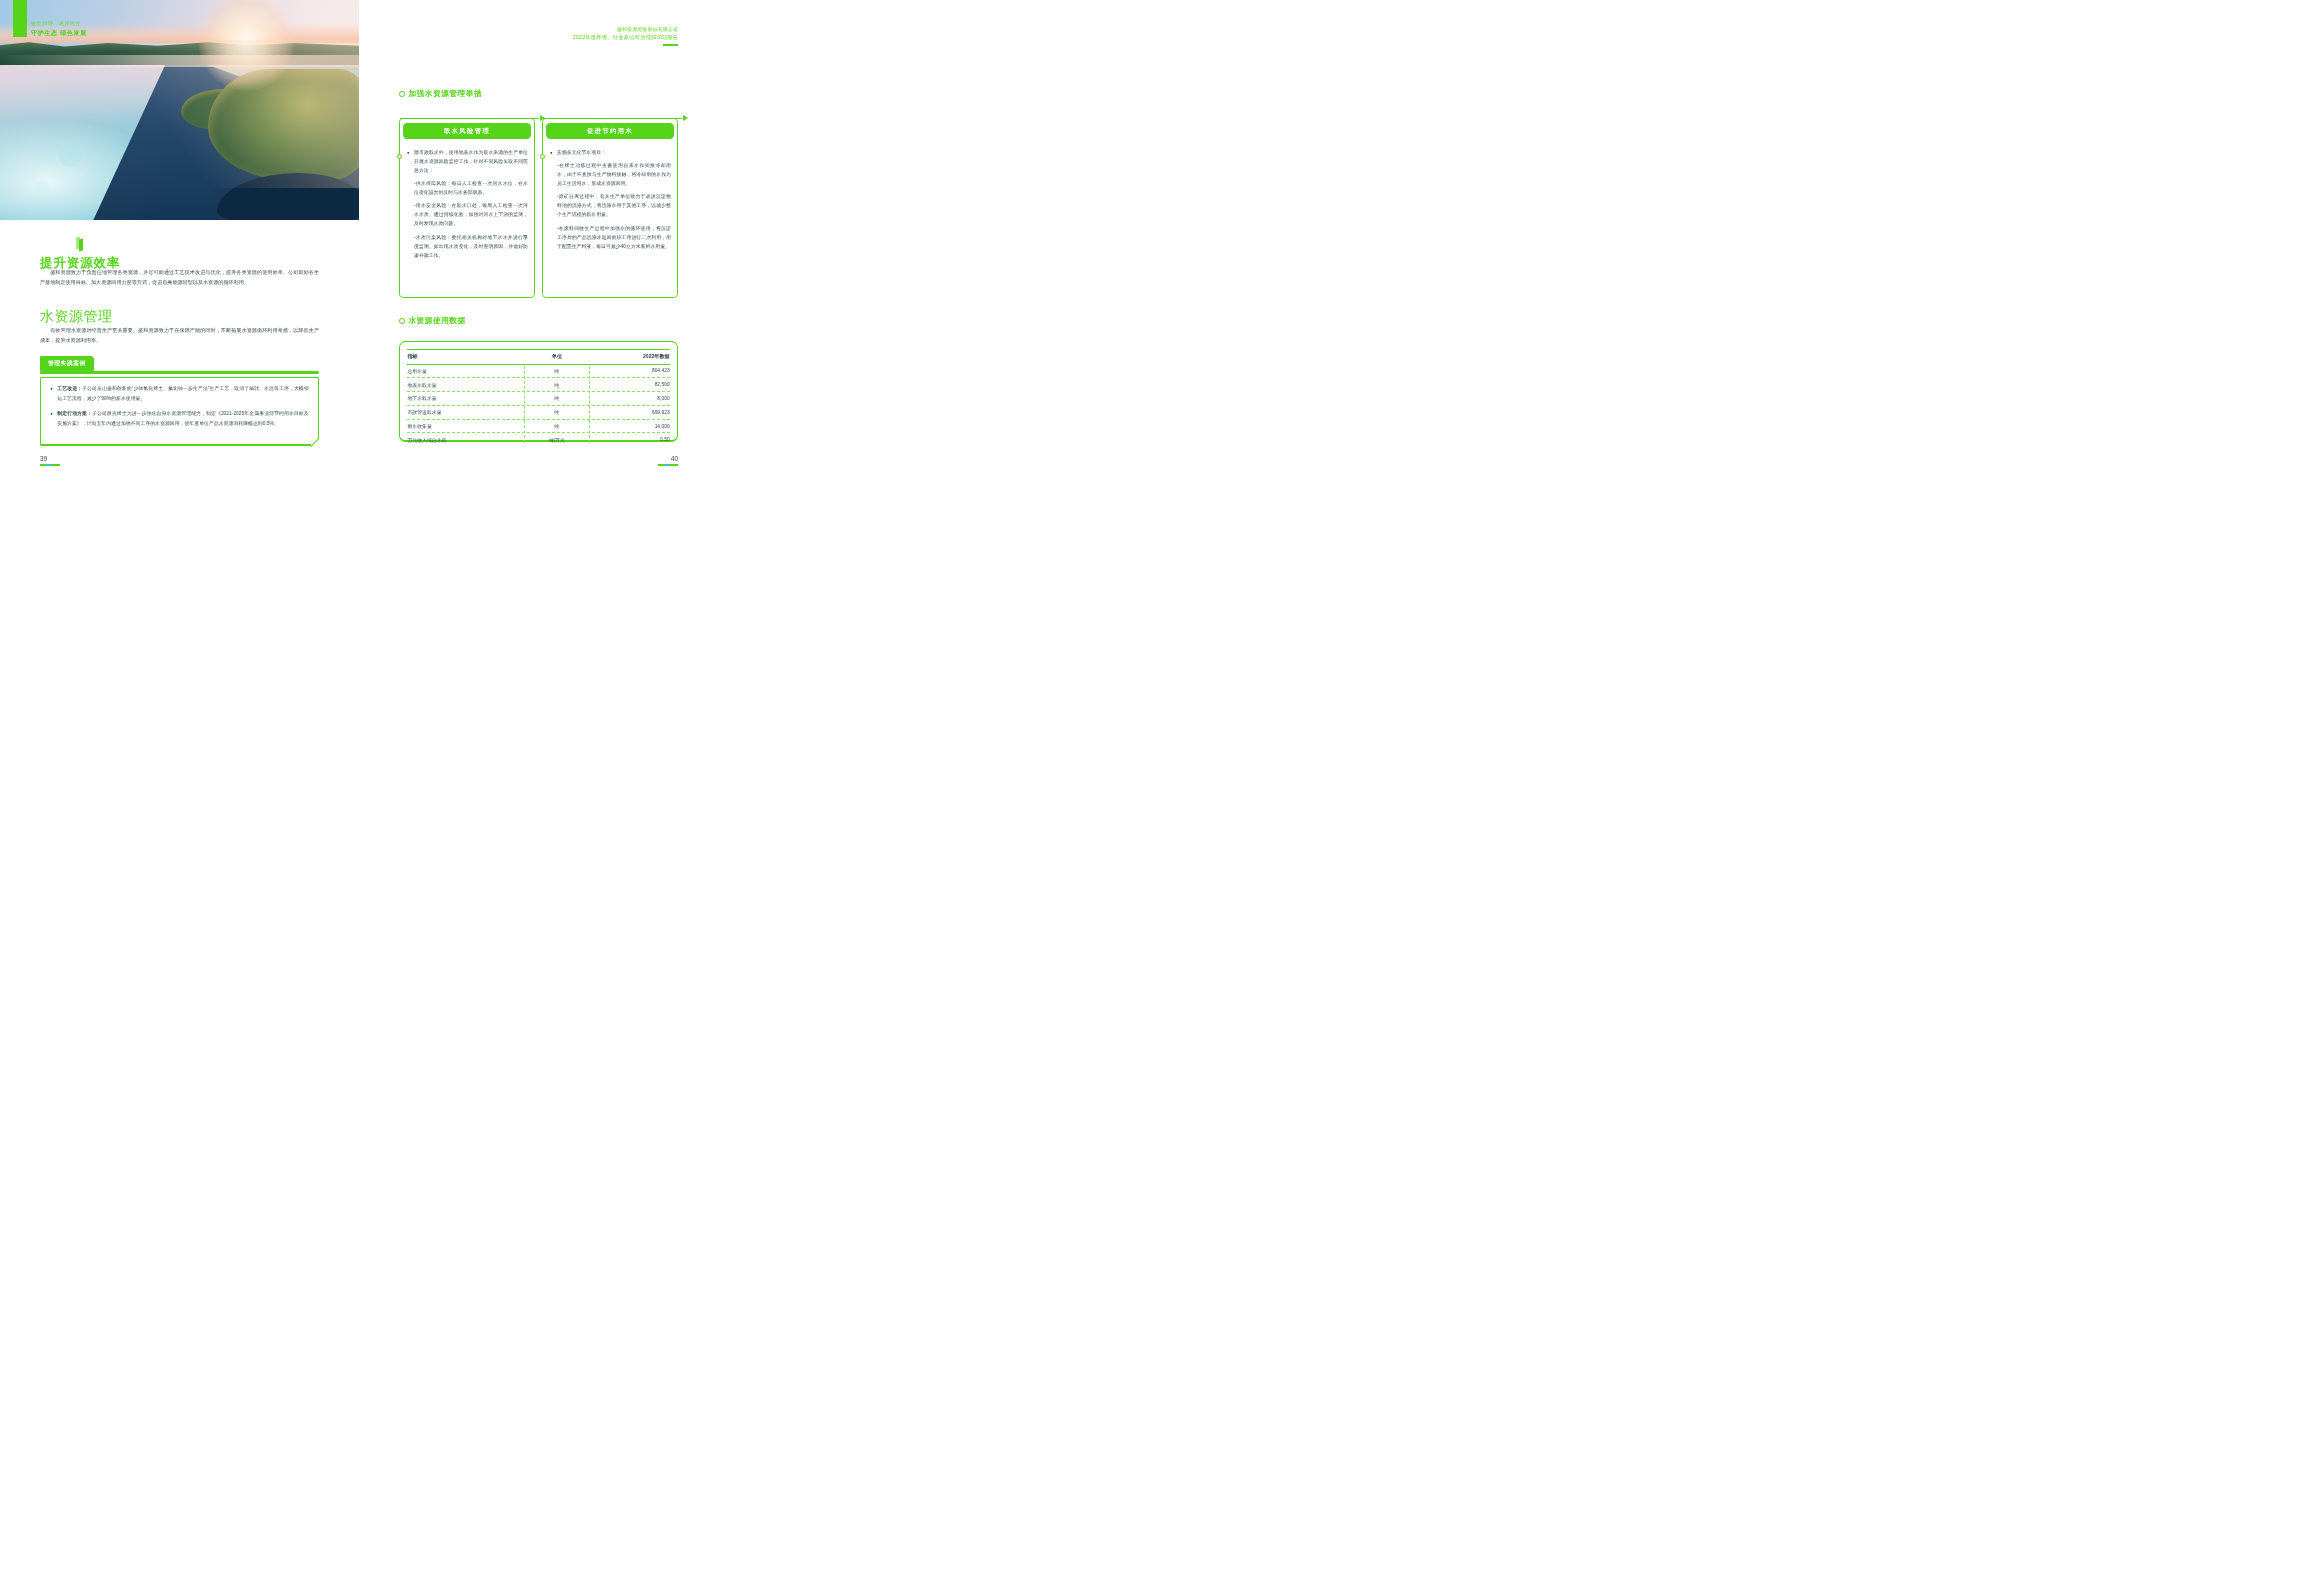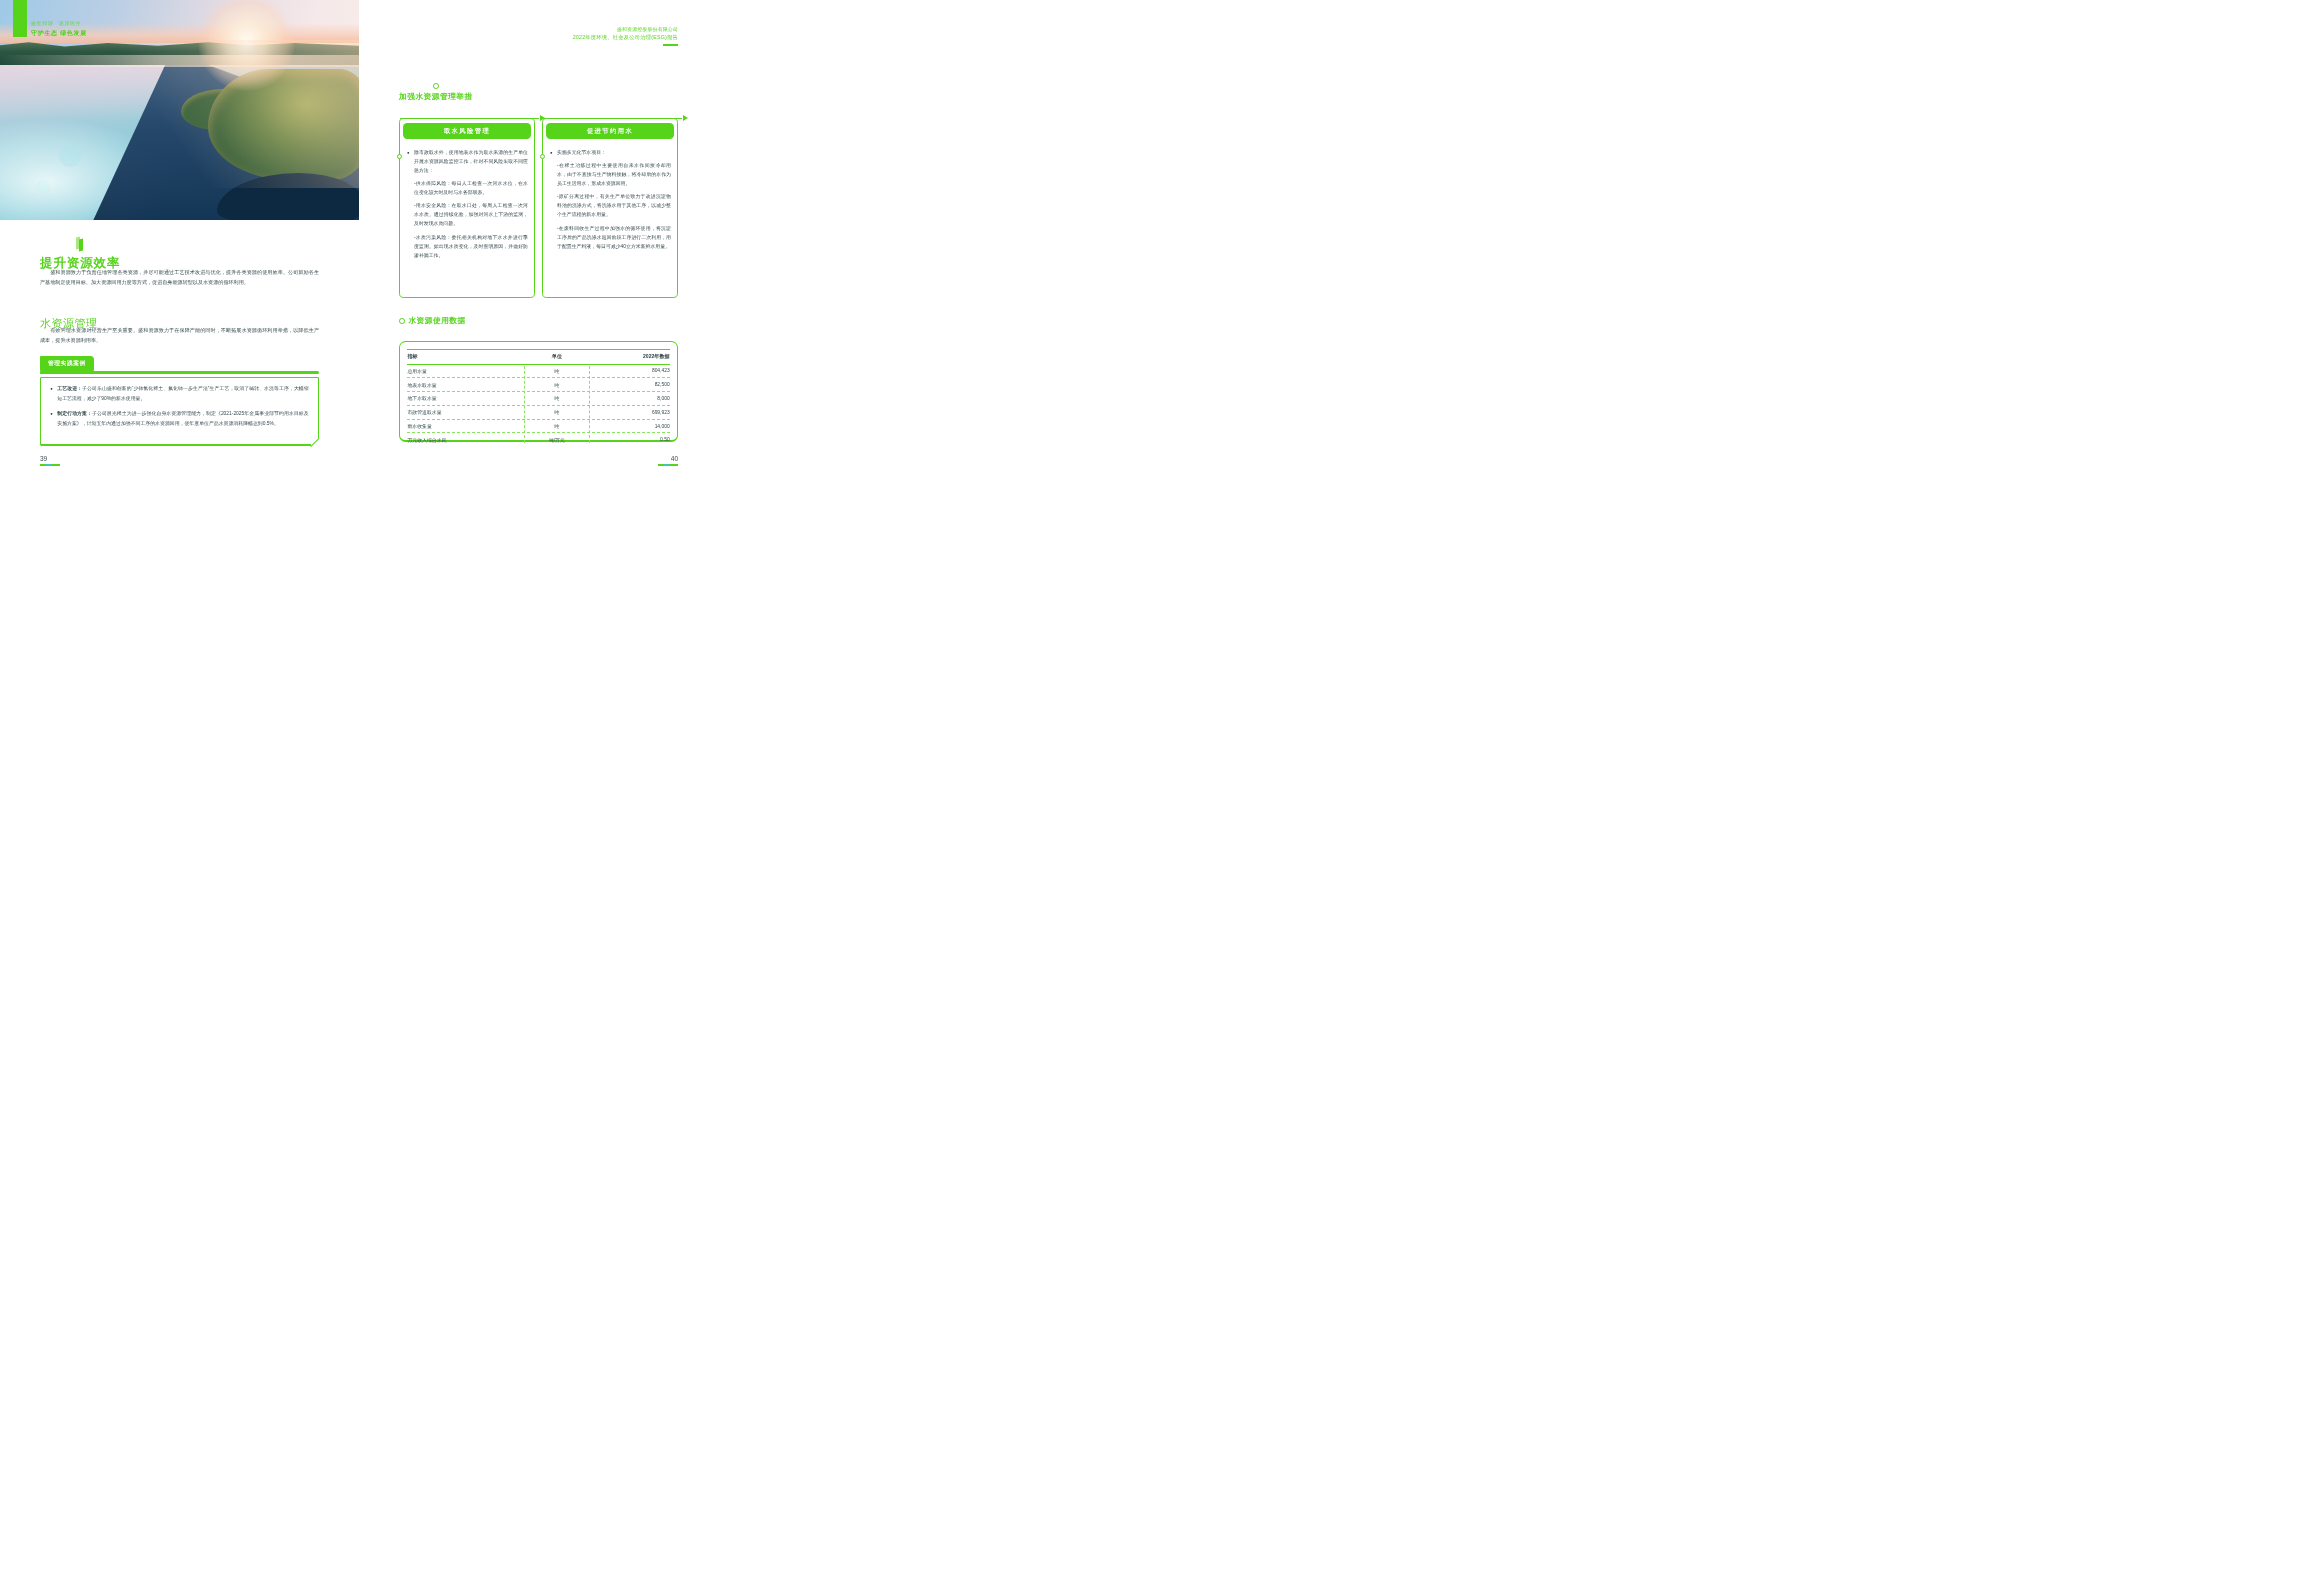--- a/index.html
+++ b/index.html
@@ -51,21 +51,21 @@
   :root{--accent:#55d41a;--ink:#35494d;--dash:#8ae45d;--teal:#3fc6bb;}
 
   
   .h1-row{position:absolute;left:40px;top:236px;display:flex;align-items:center;gap:4.2px;flex-direction:column;}
   .icon-book{position:relative;width:8px;height:14.4px;}
   .icon-book::before{content:'';position:absolute;left:0;top:0.9px;width:4.2px;height:12px;background:#a9e87e;transform:skewY(-13deg);}
   .icon-book::after{content:'';position:absolute;left:3.2px;top:2.8px;width:4.2px;height:12px;background:var(--accent);transform:skewY(-13deg);}
   .h1-title{font-size:12.5px;font-weight:bold;color:var(--accent);letter-spacing:0.9px;}
   .para{position:absolute;left:40px;width:279px;font-size:5.1px;line-height:9.5px;color:var(--ink);text-indent:2em;text-align:justify;}
   .para-1{top:263px;}
-  .h2-title{position:absolute;left:40px;top:316px;font-size:11px;color:var(--accent);letter-spacing:0.5px;}
+  .h2-title{position:absolute;left:40px;top:308px;font-size:14px;color:var(--accent);letter-spacing:0.5px;}
   .para-2{top:321px;}
   .case-tab{position:absolute;left:40px;top:356px;background:var(--accent);color:#fff;font-size:5.8px;font-weight:bold;
     letter-spacing:0.5px;padding:2.8px 8px;border-radius:0.9px 3.7px 0.9px 0.9px;}
   .tab-bar{position:absolute;left:40px;top:371px;width:279px;height:3px;background:var(--accent);border-radius:1.4px 4.6px 4.6px 1.4px;}
   .case-box{position:absolute;left:40px;top:377px;width:279px;height:69px;box-sizing:border-box;
     border:0.7px solid var(--accent);border-bottom-width:2.3px;border-radius:1.4px;background:#fff;padding:6px 9.3px;}
   .case-item{position:relative;padding-left:7px;font-size:4.9px;line-height:9.7px;color:var(--ink);text-align:justify;margin-bottom:6px;}
   .case-item::before{content:'●';position:absolute;left:0;top:0;font-size:4.2px;color:#2f4347;}
   .case-label{font-weight:bold;}
   .fold{position:absolute;right:-0.9px;bottom:-2.3px;width:8.3px;height:8.3px;background:#fff;}
@@ -80,21 +80,21 @@
     background:linear-gradient(90deg,var(--accent) 0 32%,var(--teal) 32% 60%,var(--accent) 60% 100%);}
   .foot-right .tri-bar{margin-left:auto;}
 
   
   .r-header{position:absolute;right:40px;top:26px;text-align:right;color:var(--accent);}
   .r-line1{font-size:4.9px;letter-spacing:0.2px;}
   .r-line2{font-size:5.3px;letter-spacing:0.2px;margin-top:2.3px;}
   .r-underline{margin-top:3.2px;margin-left:auto;width:15.3px;height:1.6px;background:var(--accent);}
 
   .sec-head{position:absolute;left:40px;display:flex;align-items:center;gap:3.7px;}
-  .sec-1{top:83px;flex-direction:column;}
+  .sec-1{top:89px;}
   .sec-2{top:316px;text-align:center;}
   .ring-ic{width:3.7px;height:3.7px;border:1.2px solid var(--accent);border-radius:50%;}
   .sec-title{font-size:7.7px;font-weight:bold;color:var(--accent);letter-spacing:0.5px;}
 
   .mbox{position:absolute;top:118px;width:136px;height:180px;box-sizing:border-box;border:0.7px solid var(--accent);
     border-radius:4.6px;background:#fff;}
   .mbox-1{left:40px;}
   .mbox-2{left:183px;}
   .arrow-line{position:absolute;left:-0.5px;top:-1.2px;width:calc(100% + 5.6px);height:1.6px;background:var(--accent);border-radius:0.9px;}
   .arrow-head{position:absolute;right:-10.7px;top:-4.2px;width:0;height:0;border-left:5.6px solid var(--accent);

